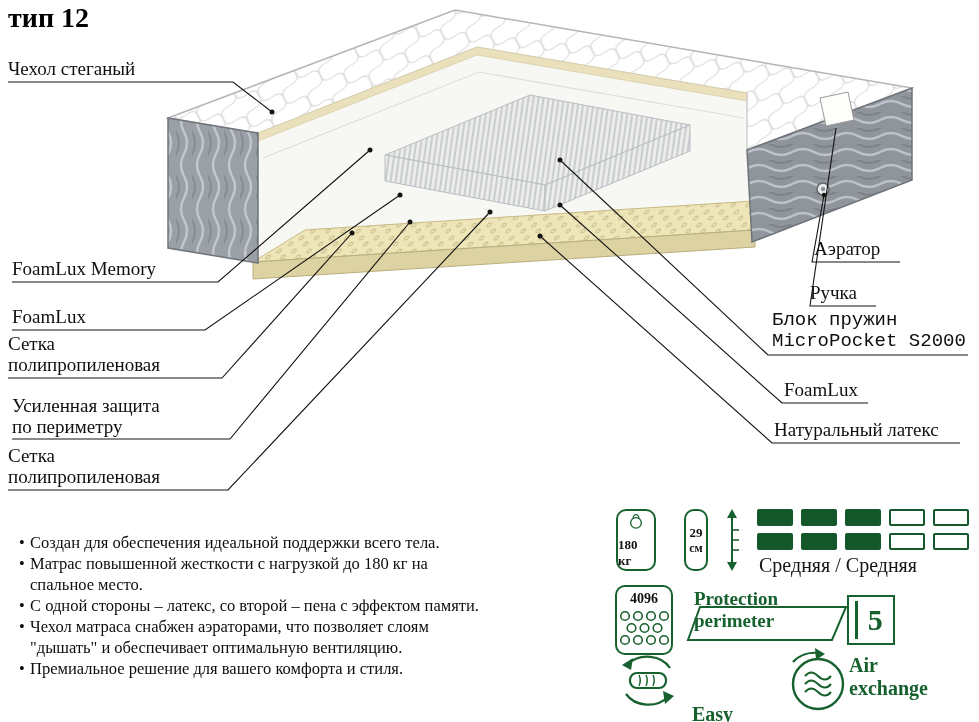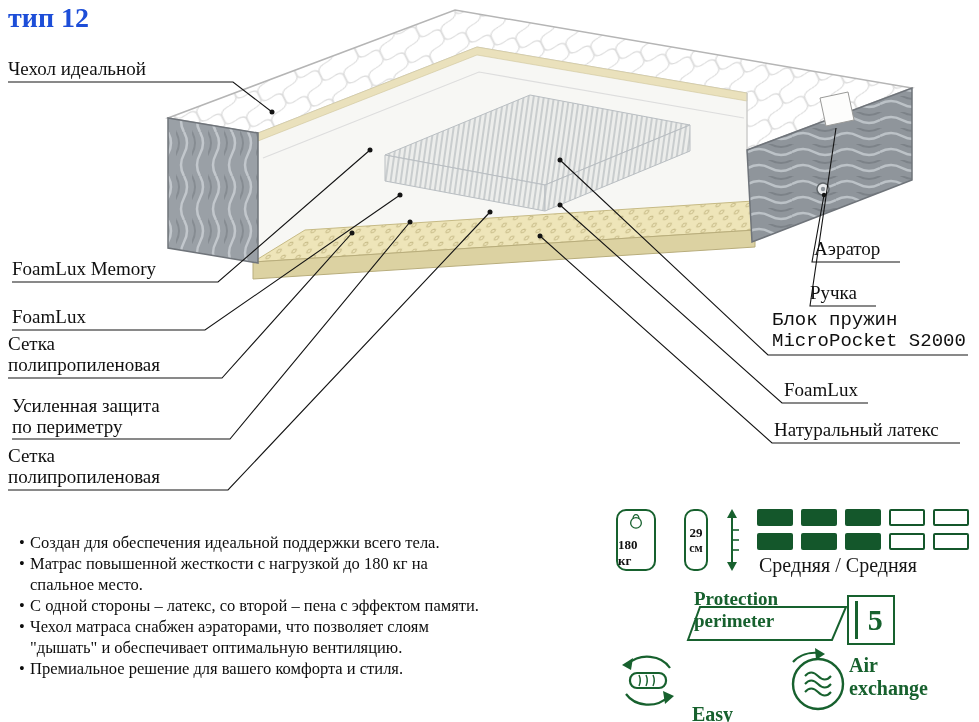--- a/index.html
+++ b/index.html
@@ -1,20 +1,20 @@
 <!DOCTYPE html>
 <html><head>
 <meta charset="utf-8">
 <style>
   html,body{margin:0;padding:0;background:#fff;}
   .page{position:relative;width:979px;height:722px;background:#ffffff;overflow:hidden;
         font-family:"Liberation Serif", serif;color:#111;}
   #scene{position:absolute;left:0;top:0;z-index:1;}
   #page-title{position:absolute;left:8px;top:2px;z-index:3;font-size:28px;font-weight:bold;
-              color:#1d4ed8;margin:0;}
+              color:#000000;margin:0;}
   .lbl{position:absolute;font-size:19px;line-height:21px;color:#101010;white-space:pre-line;z-index:3;}
   #lab-cover{left:8px;top:58px;}
   #lab-flm{left:12px;top:258px;}
   #lab-fl{left:12px;top:306px;}
   #lab-mesh1{left:8px;top:333px;}
   #lab-perim{left:12px;top:395px;}
   #lab-mesh2{left:8px;top:445px;}
   #lab-aer{left:814px;top:238px;}
   #lab-handle{left:810px;top:282px;}
   #lab-spring{left:772px;top:310px;font-family:Liberation Mono, monospace;}
@@ -143,21 +143,21 @@
       <circle cx="352" cy="233" r="2.5"></circle>
       <circle cx="410" cy="222" r="2.5"></circle>
       <circle cx="490" cy="212" r="2.5"></circle>
       <circle cx="824" cy="195" r="2.2"></circle>
       <circle cx="560" cy="160" r="2.5"></circle>
       <circle cx="560" cy="205" r="2.5"></circle>
       <circle cx="540" cy="236" r="2.5"></circle>
     </g>
   </svg>
 
-  <div class="lbl" id="lab-cover">Чехол идеальной</div>
+  <div class="lbl" id="lab-cover">Чехол стеганый</div>
   <div class="lbl" id="lab-flm">FoamLux Memory</div>
   <div class="lbl" id="lab-fl">FoamLux</div>
   <div class="lbl" id="lab-mesh1">Сетка
 полипропиленовая</div>
   <div class="lbl" id="lab-perim">Усиленная защита
 по периметру</div>
   <div class="lbl" id="lab-mesh2">Сетка
 полипропиленовая</div>
   <div class="lbl" id="lab-aer">Аэратор</div>
   <div class="lbl" id="lab-handle">Ручка</div>
@@ -208,20 +208,38 @@
     <div class="bar-row">
       <span class="bar f"></span>
       <span class="bar f"></span>
       <span class="bar f"></span>
       <span class="bar o"></span>
       <span class="bar o"></span>
     </div>
   </div>
   <div id="firmness-label">Средняя / Средняя</div>
 
+  <div class="icon-box" id="spec-springs">
+    <div class="spec-val">4096</div>
+    <svg width="54" height="40" viewBox="0 0 54 40">
+      <g fill="none" stroke="#17612e" stroke-width="1.6">
+        <circle cx="8" cy="7" r="4.3"></circle>
+          <circle cx="21" cy="7" r="4.3"></circle>
+          <circle cx="34" cy="7" r="4.3"></circle>
+          <circle cx="47" cy="7" r="4.3"></circle>
+        <circle cx="14.5" cy="19" r="4.3"></circle>
+          <circle cx="27.5" cy="19" r="4.3"></circle>
+          <circle cx="40.5" cy="19" r="4.3"></circle>
+        <circle cx="8" cy="31" r="4.3"></circle>
+          <circle cx="21" cy="31" r="4.3"></circle>
+          <circle cx="34" cy="31" r="4.3"></circle>
+          <circle cx="47" cy="31" r="4.3"></circle>
+      </g>
+    </svg>
+  </div>
 
   <svg id="protection-frame" width="164" height="40" viewBox="0 0 164 40">
     <polygon points="14,3 160,3 146,36 2,36" fill="none" stroke="#17612e" stroke-width="2"></polygon>
   </svg>
   <div id="protection">Protection
 perimeter</div>
 
   <div id="spec-five">
     <div class="five-box">
       <span class="five-bar"></span>

